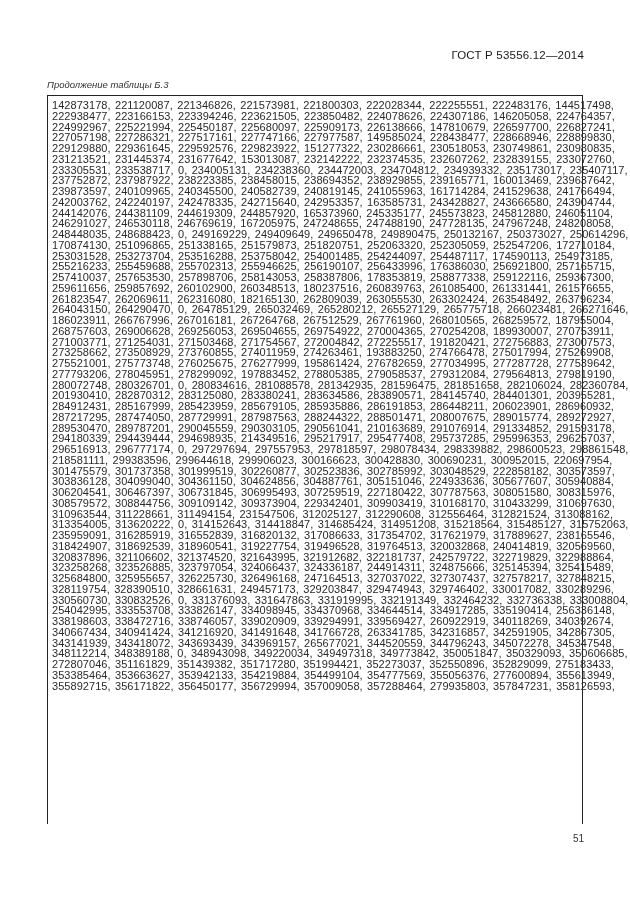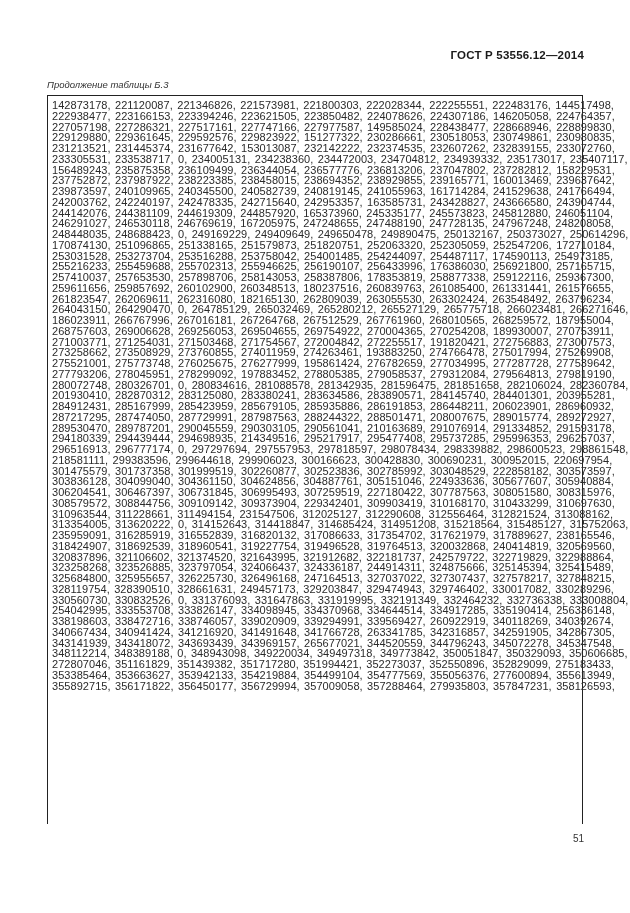--- a/index.html
+++ b/index.html
@@ -1,39 +1,39 @@
 <!DOCTYPE html>
 <html><head>
 <meta charset="utf-8">
 <style>
   html, body { margin: 0; padding: 0; background: #ffffff; }
   body { width: 630px; height: 913px; position: relative; overflow: hidden; font-family: "Liberation Sans", sans-serif; color: #1a1a1a; }
-  .doc-header { position: absolute; top: 49px; right: 46px; font-size: 11.5px; font-weight: bold; letter-spacing: 0.2px; }
+  .doc-header { position: absolute; top: 49px; right: 46px; font-size: 11.5px; font-weight: normal; letter-spacing: 0.2px; }
   .caption { position: absolute; top: 79px; left: 47px; font-size: 9.5px; font-style: italic; color: #333; text-align: center; }
   .table-box { position: absolute; top: 95px; left: 47px; width: 536px; height: 729px; border: 1px solid #222; border-bottom: none; box-sizing: border-box; }
   .rows { position: absolute; top: 4px; left: 4px; right: 2px; }
   .row { font-size: 11px; line-height: 10.75px; white-space: nowrap; letter-spacing: 0.05px; color: #2a2a2a; }
   .row .cell { margin-right: 4.4px; }
   .page-number { position: absolute; top: 833px; right: 46px; font-size: 10px; color: #333; }
 </style>
 </head>
 <body>
 
 <div>
   <div class="doc-header">ГОСТ Р 53556.12—2014</div>
   <div class="caption">Продолжение  таблицы Б.3</div>
   <div class="table-box">
     <div class="rows" id="rows">
         <div class="row"><span class="cell">142873178,</span><span class="cell">221120087,</span><span class="cell">221346826,</span><span class="cell">221573981,</span><span class="cell">221800303,</span><span class="cell">222028344,</span><span class="cell">222255551,</span><span class="cell">222483176,</span><span class="cell">144517498,</span></div>
         <div class="row"><span class="cell">222938477,</span><span class="cell">223166153,</span><span class="cell">223394246,</span><span class="cell">223621505,</span><span class="cell">223850482,</span><span class="cell">224078626,</span><span class="cell">224307186,</span><span class="cell">146205058,</span><span class="cell">224764357,</span></div>
+        <div class="row"><span class="cell">224992967,</span><span class="cell">225221994,</span><span class="cell">225450187,</span><span class="cell">225680097,</span><span class="cell">225909173,</span><span class="cell">226138666,</span><span class="cell">147810679,</span><span class="cell">226597700,</span><span class="cell">226827241,</span></div>
         <div class="row"><span class="cell">227057198,</span><span class="cell">227286321,</span><span class="cell">227517161,</span><span class="cell">227747166,</span><span class="cell">227977587,</span><span class="cell">149585024,</span><span class="cell">228438477,</span><span class="cell">228668946,</span><span class="cell">228899830,</span></div>
         <div class="row"><span class="cell">229129880,</span><span class="cell">229361645,</span><span class="cell">229592576,</span><span class="cell">229823922,</span><span class="cell">151277322,</span><span class="cell">230286661,</span><span class="cell">230518053,</span><span class="cell">230749861,</span><span class="cell">230980835,</span></div>
         <div class="row"><span class="cell">231213521,</span><span class="cell">231445374,</span><span class="cell">231677642,</span><span class="cell">153013087,</span><span class="cell">232142222,</span><span class="cell">232374535,</span><span class="cell">232607262,</span><span class="cell">232839155,</span><span class="cell">233072760,</span></div>
         <div class="row"><span class="cell">233305531,</span><span class="cell">233538717,</span><span class="cell">0,</span><span class="cell">234005131,</span><span class="cell">234238360,</span><span class="cell">234472003,</span><span class="cell">234704812,</span><span class="cell">234939332,</span><span class="cell">235173017,</span><span class="cell">235407117,</span></div>
-        <div class="row"><span class="cell">156489243,</span><span class="cell">235875358,</span><span class="cell">236109499,</span><span class="cell">236344054,</span><span class="cell">236577776,</span><span class="cell">236813206,</span><span class="cell">237047802,</span><span class="cell">237282812,</span><span class="cell">158229531,</span></div>
         <div class="row"><span class="cell">237752872,</span><span class="cell">237987922,</span><span class="cell">238223385,</span><span class="cell">238458015,</span><span class="cell">238694352,</span><span class="cell">238929855,</span><span class="cell">239165771,</span><span class="cell">160013469,</span><span class="cell">239637642,</span></div>
         <div class="row"><span class="cell">239873597,</span><span class="cell">240109965,</span><span class="cell">240345500,</span><span class="cell">240582739,</span><span class="cell">240819145,</span><span class="cell">241055963,</span><span class="cell">161714284,</span><span class="cell">241529638,</span><span class="cell">241766494,</span></div>
         <div class="row"><span class="cell">242003762,</span><span class="cell">242240197,</span><span class="cell">242478335,</span><span class="cell">242715640,</span><span class="cell">242953357,</span><span class="cell">163585731,</span><span class="cell">243428827,</span><span class="cell">243666580,</span><span class="cell">243904744,</span></div>
         <div class="row"><span class="cell">244142076,</span><span class="cell">244381109,</span><span class="cell">244619309,</span><span class="cell">244857920,</span><span class="cell">165373960,</span><span class="cell">245335177,</span><span class="cell">245573823,</span><span class="cell">245812880,</span><span class="cell">246051104,</span></div>
         <div class="row"><span class="cell">246291027,</span><span class="cell">246530118,</span><span class="cell">246769619,</span><span class="cell">167205975,</span><span class="cell">247248655,</span><span class="cell">247488190,</span><span class="cell">247728135,</span><span class="cell">247967248,</span><span class="cell">248208058,</span></div>
         <div class="row"><span class="cell">248448035,</span><span class="cell">248688423,</span><span class="cell">0,</span><span class="cell">249169229,</span><span class="cell">249409649,</span><span class="cell">249650478,</span><span class="cell">249890475,</span><span class="cell">250132167,</span><span class="cell">250373027,</span><span class="cell">250614296,</span></div>
         <div class="row"><span class="cell">170874130,</span><span class="cell">251096865,</span><span class="cell">251338165,</span><span class="cell">251579873,</span><span class="cell">251820751,</span><span class="cell">252063320,</span><span class="cell">252305059,</span><span class="cell">252547206,</span><span class="cell">172710184,</span></div>
         <div class="row"><span class="cell">253031528,</span><span class="cell">253273704,</span><span class="cell">253516288,</span><span class="cell">253758042,</span><span class="cell">254001485,</span><span class="cell">254244097,</span><span class="cell">254487117,</span><span class="cell">174590113,</span><span class="cell">254973185,</span></div>
         <div class="row"><span class="cell">255216233,</span><span class="cell">255459688,</span><span class="cell">255702313,</span><span class="cell">255946625,</span><span class="cell">256190107,</span><span class="cell">256433996,</span><span class="cell">176386030,</span><span class="cell">256921800,</span><span class="cell">257165715,</span></div>
         <div class="row"><span class="cell">257410037,</span><span class="cell">257653530,</span><span class="cell">257898706,</span><span class="cell">258143053,</span><span class="cell">258387806,</span><span class="cell">178353819,</span><span class="cell">258877338,</span><span class="cell">259122116,</span><span class="cell">259367300,</span></div>

